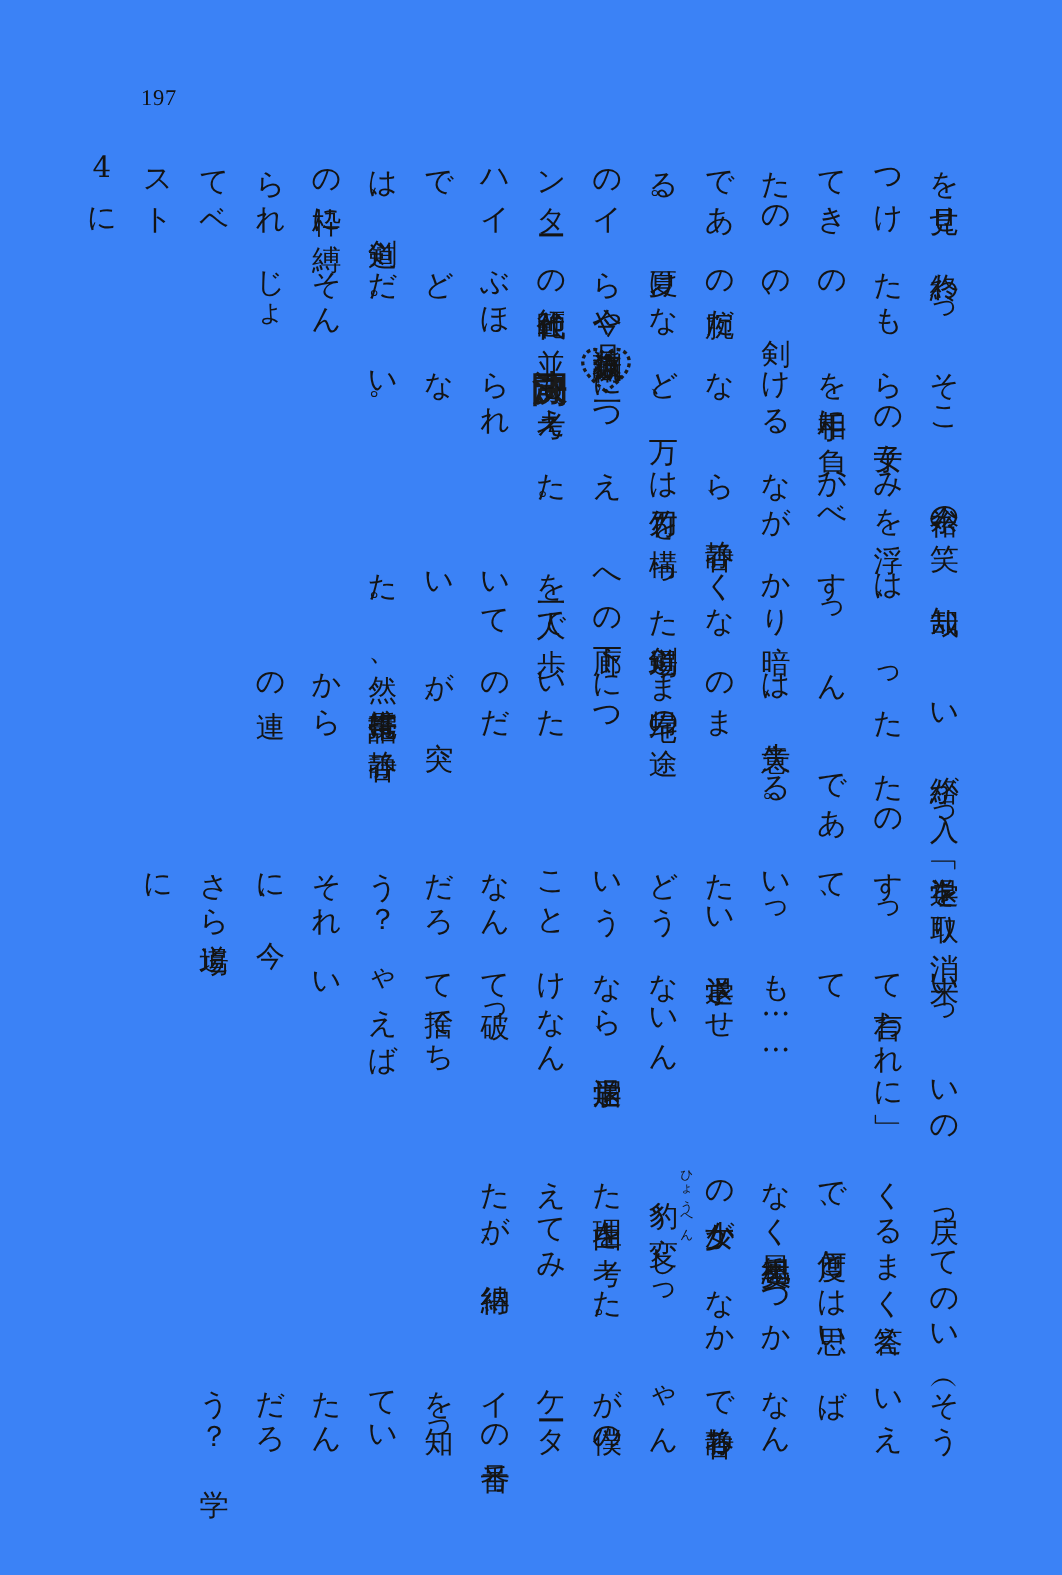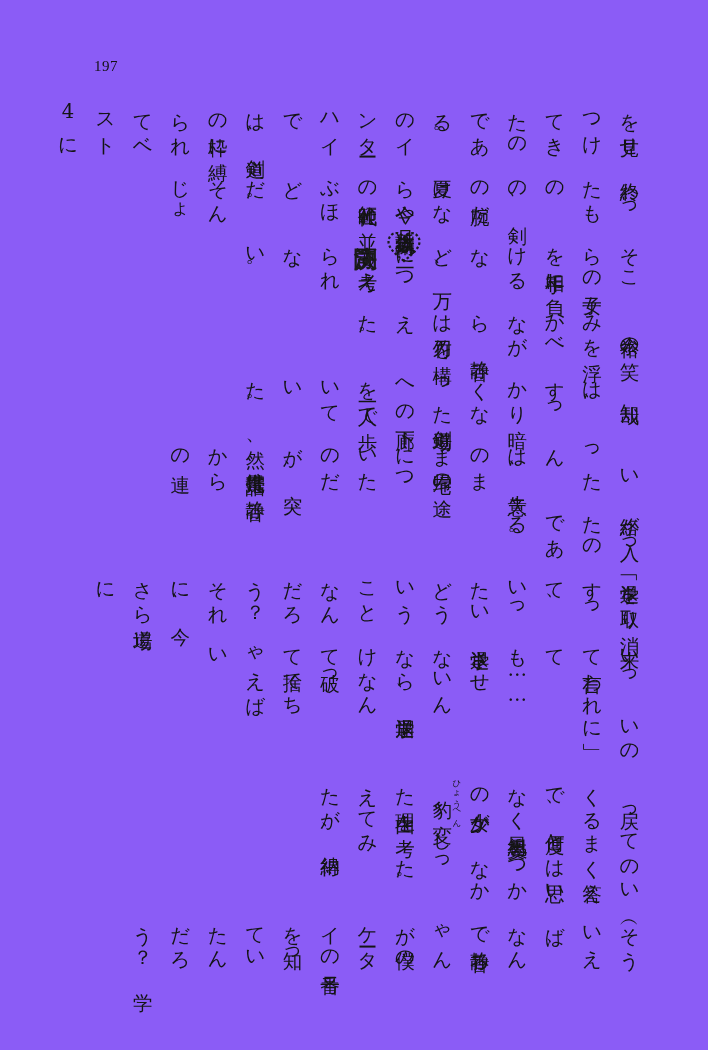--- a/index.html
+++ b/index.html
@@ -4,21 +4,21 @@
 <style>
   html, body {
     margin: 0;
     padding: 0;
     background: #ffffff;
   }
   .page {
     position: relative;
     width: 708px;
     height: 1050px;
-    background: #8b5cf6;
+    background: #3b82f6;
     overflow: hidden;
     font-family: "DejaVu Serif", serif;
     color: #1a1a1a;
   }
   
   .page-number {
     position: absolute;
     left: 94px;
     top: 58px;
     font-family: "Liberation Serif", serif;

